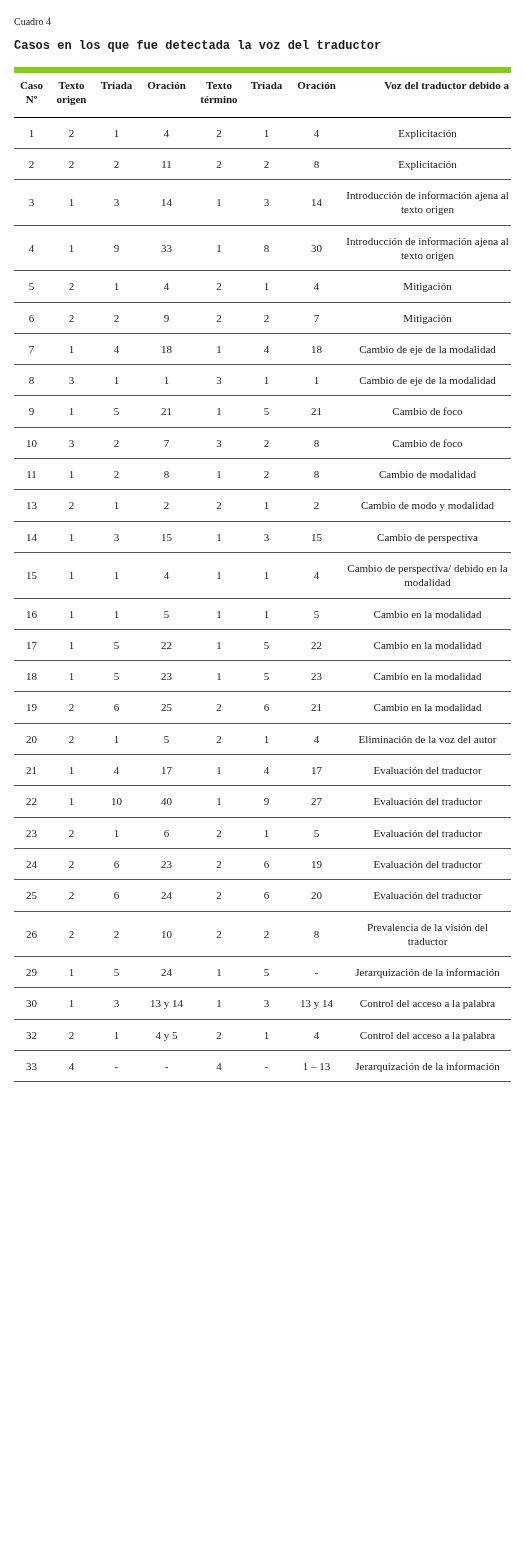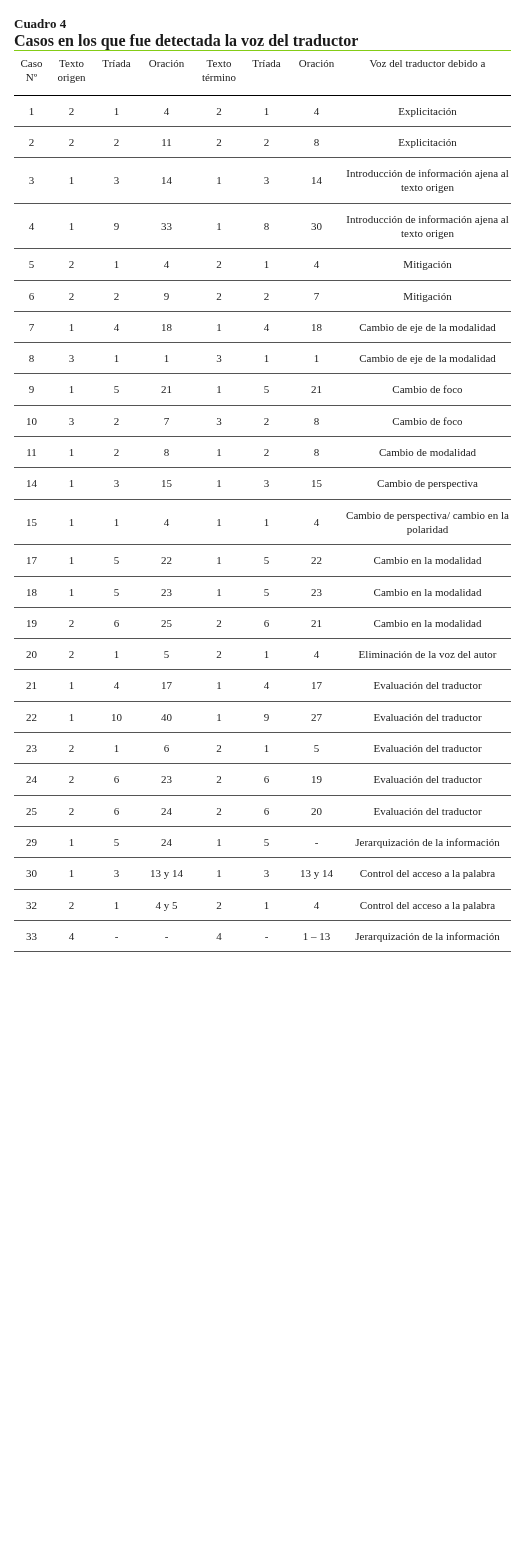--- a/index.html
+++ b/index.html
@@ -6,52 +6,54 @@
     margin: 0;
     padding: 16px 14px;
     font-family: Georgia, 'Times New Roman', serif;
     font-size: 11px;
     color: #1a1a1a;
     background: #fff;
     width: 525px;
     box-sizing: border-box;
   }
   .title {
-    font-weight: bold;
-    font-size: 13px;
-    margin-bottom: 0;
+    font-weight: normal;
+    font-size: 10px;
+    margin-bottom: 12px;
   }
   .subtitle {
     font-weight: bold;
-    font-size: 16px;
+    font-size: 12px;
+    margin-bottom: 14px;
+    font-family: Liberation Mono, monospace;
   }
   table {
     width: 100%;
     border-collapse: collapse;
     table-layout: fixed;
   }
   col.c1 { width: 35px; }
   col.c2 { width: 45px; }
   col.c3 { width: 45px; }
   col.c4 { width: 55px; }
   col.c5 { width: 50px; }
   col.c6 { width: 45px; }
   col.c7 { width: 55px; }
   col.c8 { width: auto; }
   th {
-    font-weight: normal;
+    font-weight: bold;
     font-size: 11px;
     text-align: center;
     vertical-align: top;
     padding: 6px 2px 10px;
-    border-top: 1px solid #84cc16;
+    border-top: 6px solid #84cc16;
     border-bottom: 1px solid #000;
     line-height: 1.25;
   }
-  th.c8h { text-align: center; }
+  th.c8h { text-align: right; }
   td {
     text-align: center;
     vertical-align: middle;
     padding: 8px 2px;
     border-bottom: 1px solid #555;
     font-size: 11px;
     line-height: 1.3;
   }
   td.reason {
     text-align: center;
@@ -192,38 +194,58 @@
         <td>11</td>
         <td>1</td>
         <td>2</td>
         <td>8</td>
         <td>1</td>
         <td>2</td>
         <td>8</td>
         <td class="reason">Cambio de modalidad</td>
       </tr>
       <tr>
+        <td>13</td>
+        <td>2</td>
+        <td>1</td>
+        <td>2</td>
+        <td>2</td>
+        <td>1</td>
+        <td>2</td>
+        <td class="reason">Cambio de modo y modalidad</td>
+      </tr>
+      <tr>
         <td>14</td>
         <td>1</td>
         <td>3</td>
         <td>15</td>
         <td>1</td>
         <td>3</td>
         <td>15</td>
         <td class="reason">Cambio de perspectiva</td>
       </tr>
       <tr>
         <td>15</td>
         <td>1</td>
         <td>1</td>
         <td>4</td>
         <td>1</td>
         <td>1</td>
         <td>4</td>
-        <td class="reason">Cambio de perspectiva/ cambio en la polaridad</td>
+        <td class="reason">Cambio de perspectiva/ debido en la modalidad</td>
+      </tr>
+      <tr>
+        <td>16</td>
+        <td>1</td>
+        <td>1</td>
+        <td>5</td>
+        <td>1</td>
+        <td>1</td>
+        <td>5</td>
+        <td class="reason">Cambio en la modalidad</td>
       </tr>
       <tr>
         <td>17</td>
         <td>1</td>
         <td>5</td>
         <td>22</td>
         <td>1</td>
         <td>5</td>
         <td>22</td>
         <td class="reason">Cambio en la modalidad</td>
@@ -300,20 +322,30 @@
       </tr>
       <tr>
         <td>25</td>
         <td>2</td>
         <td>6</td>
         <td>24</td>
         <td>2</td>
         <td>6</td>
         <td>20</td>
         <td class="reason">Evaluación del traductor</td>
+      </tr>
+      <tr>
+        <td>26</td>
+        <td>2</td>
+        <td>2</td>
+        <td>10</td>
+        <td>2</td>
+        <td>2</td>
+        <td>8</td>
+        <td class="reason">Prevalencia de la visión del traductor</td>
       </tr>
       <tr>
         <td>29</td>
         <td>1</td>
         <td>5</td>
         <td>24</td>
         <td>1</td>
         <td>5</td>
         <td>-</td>
         <td class="reason">Jerarquización de la información</td>

